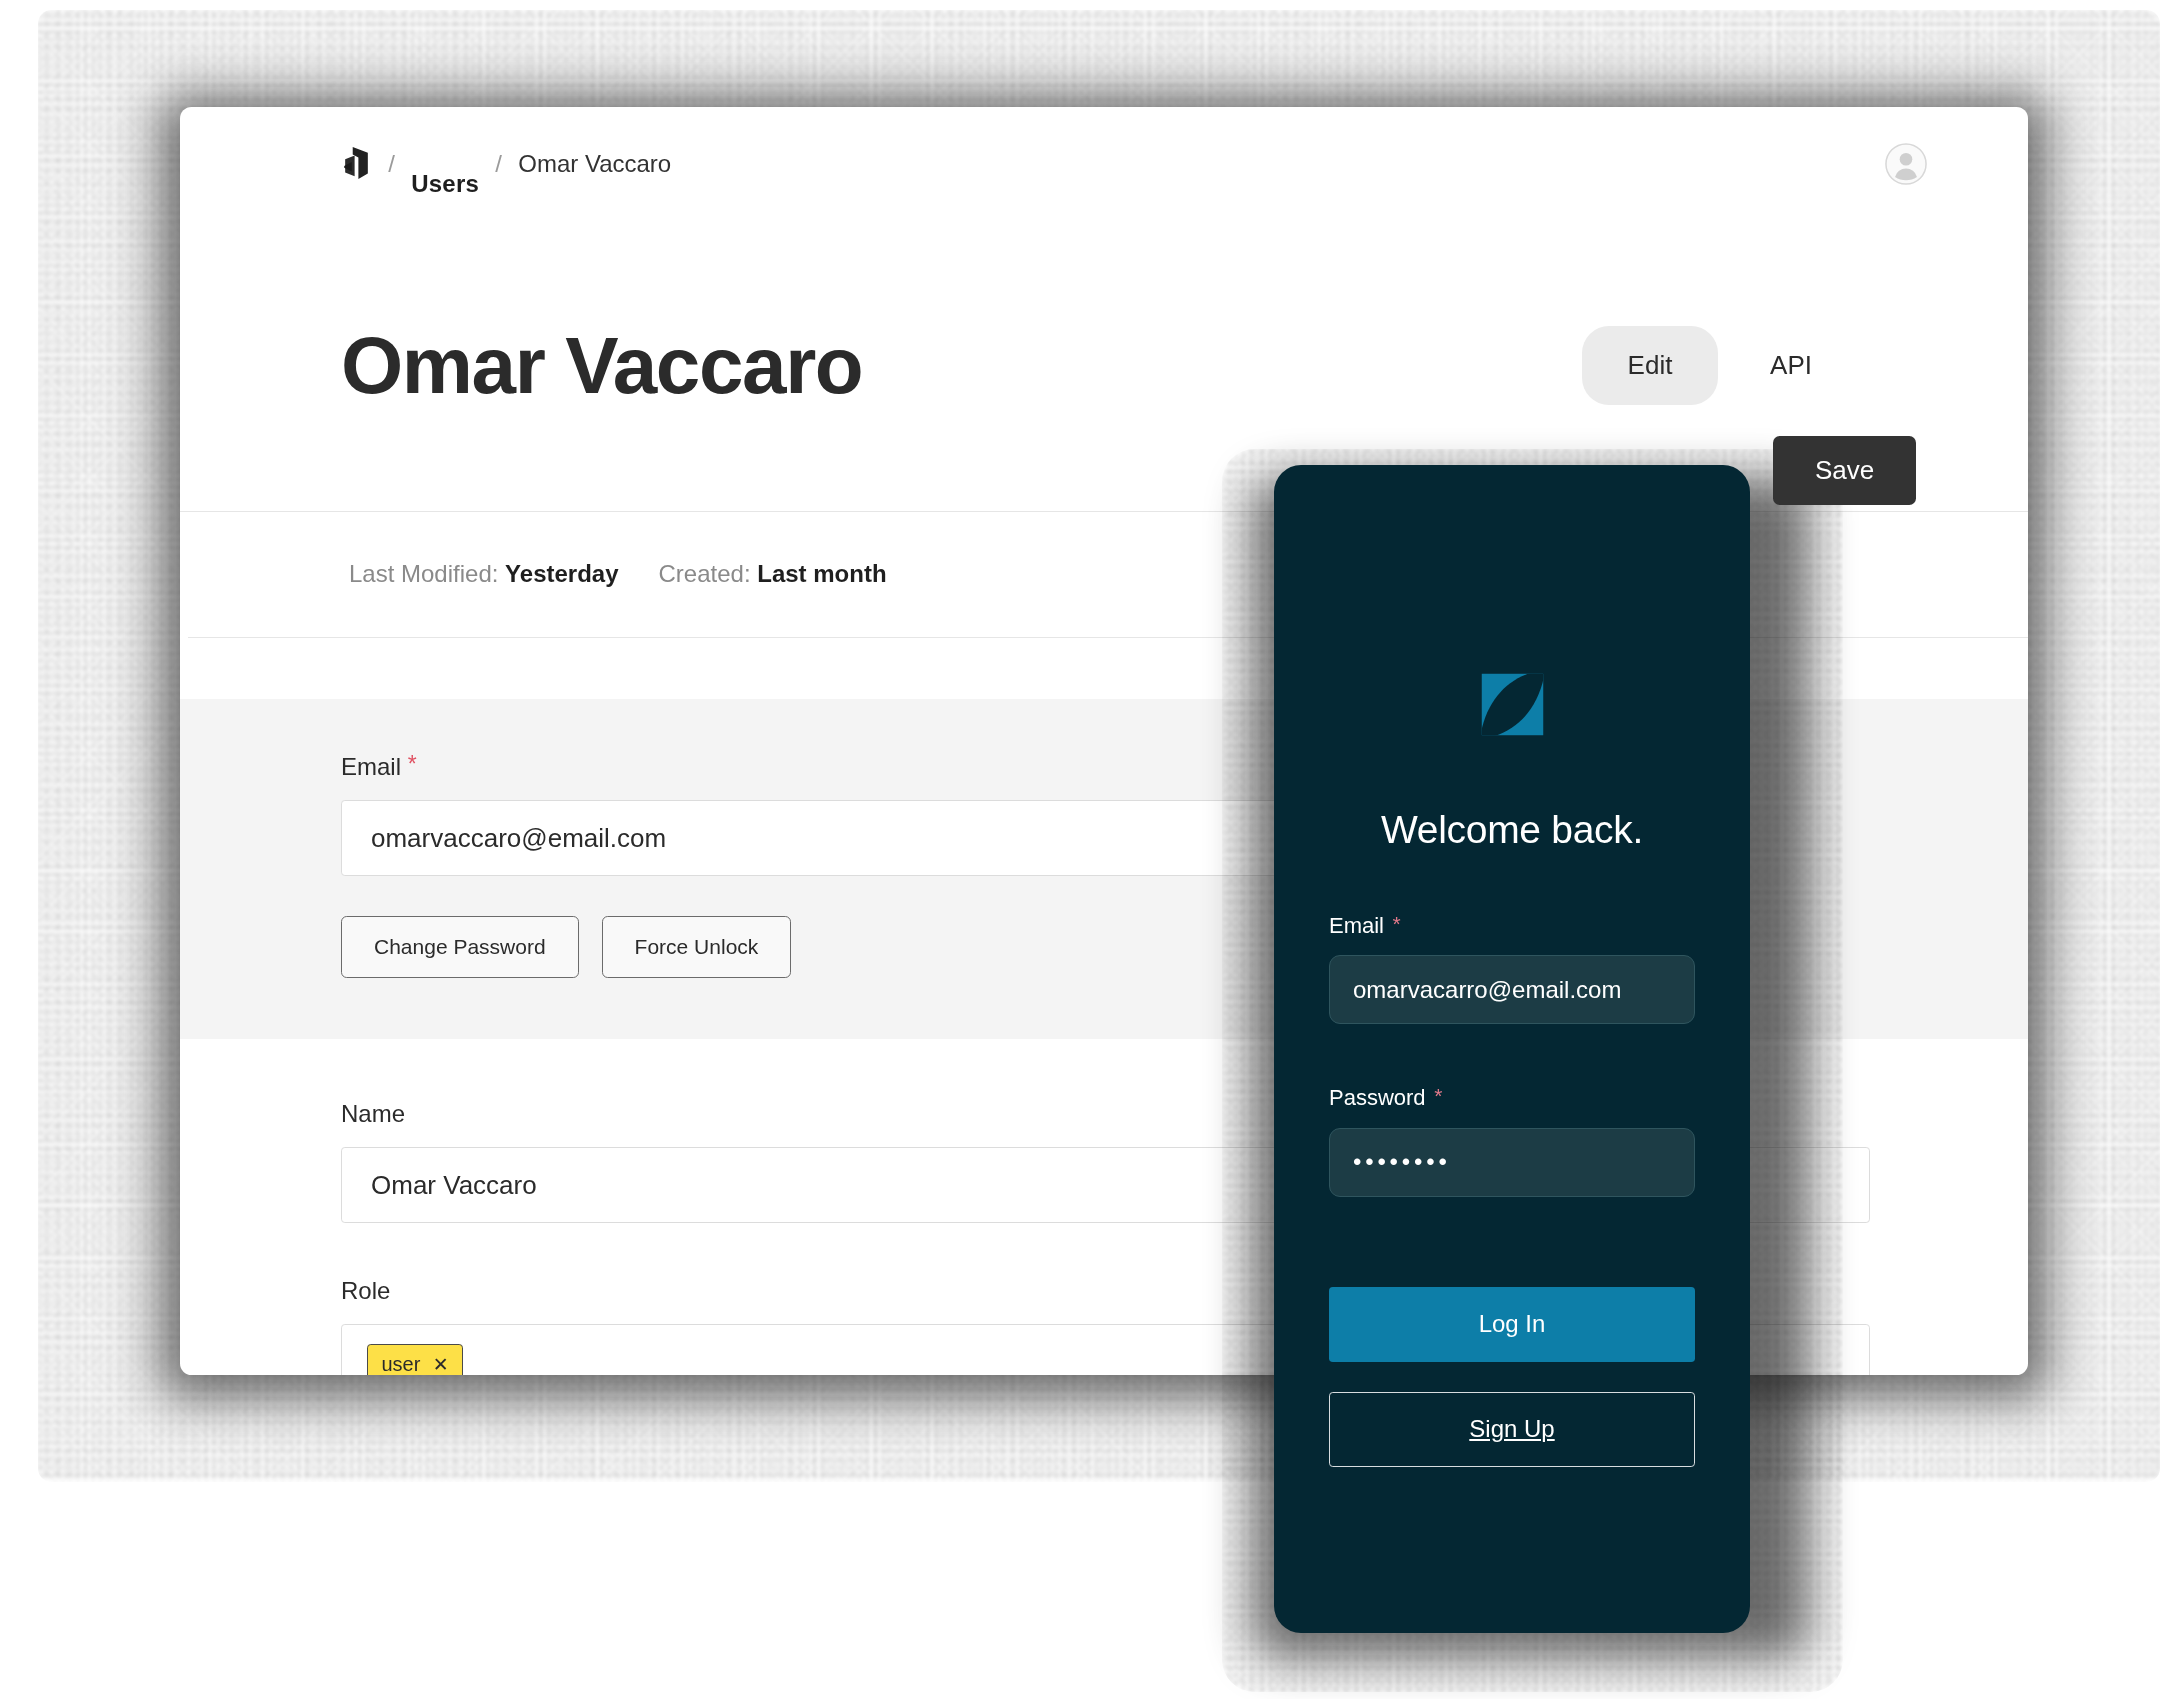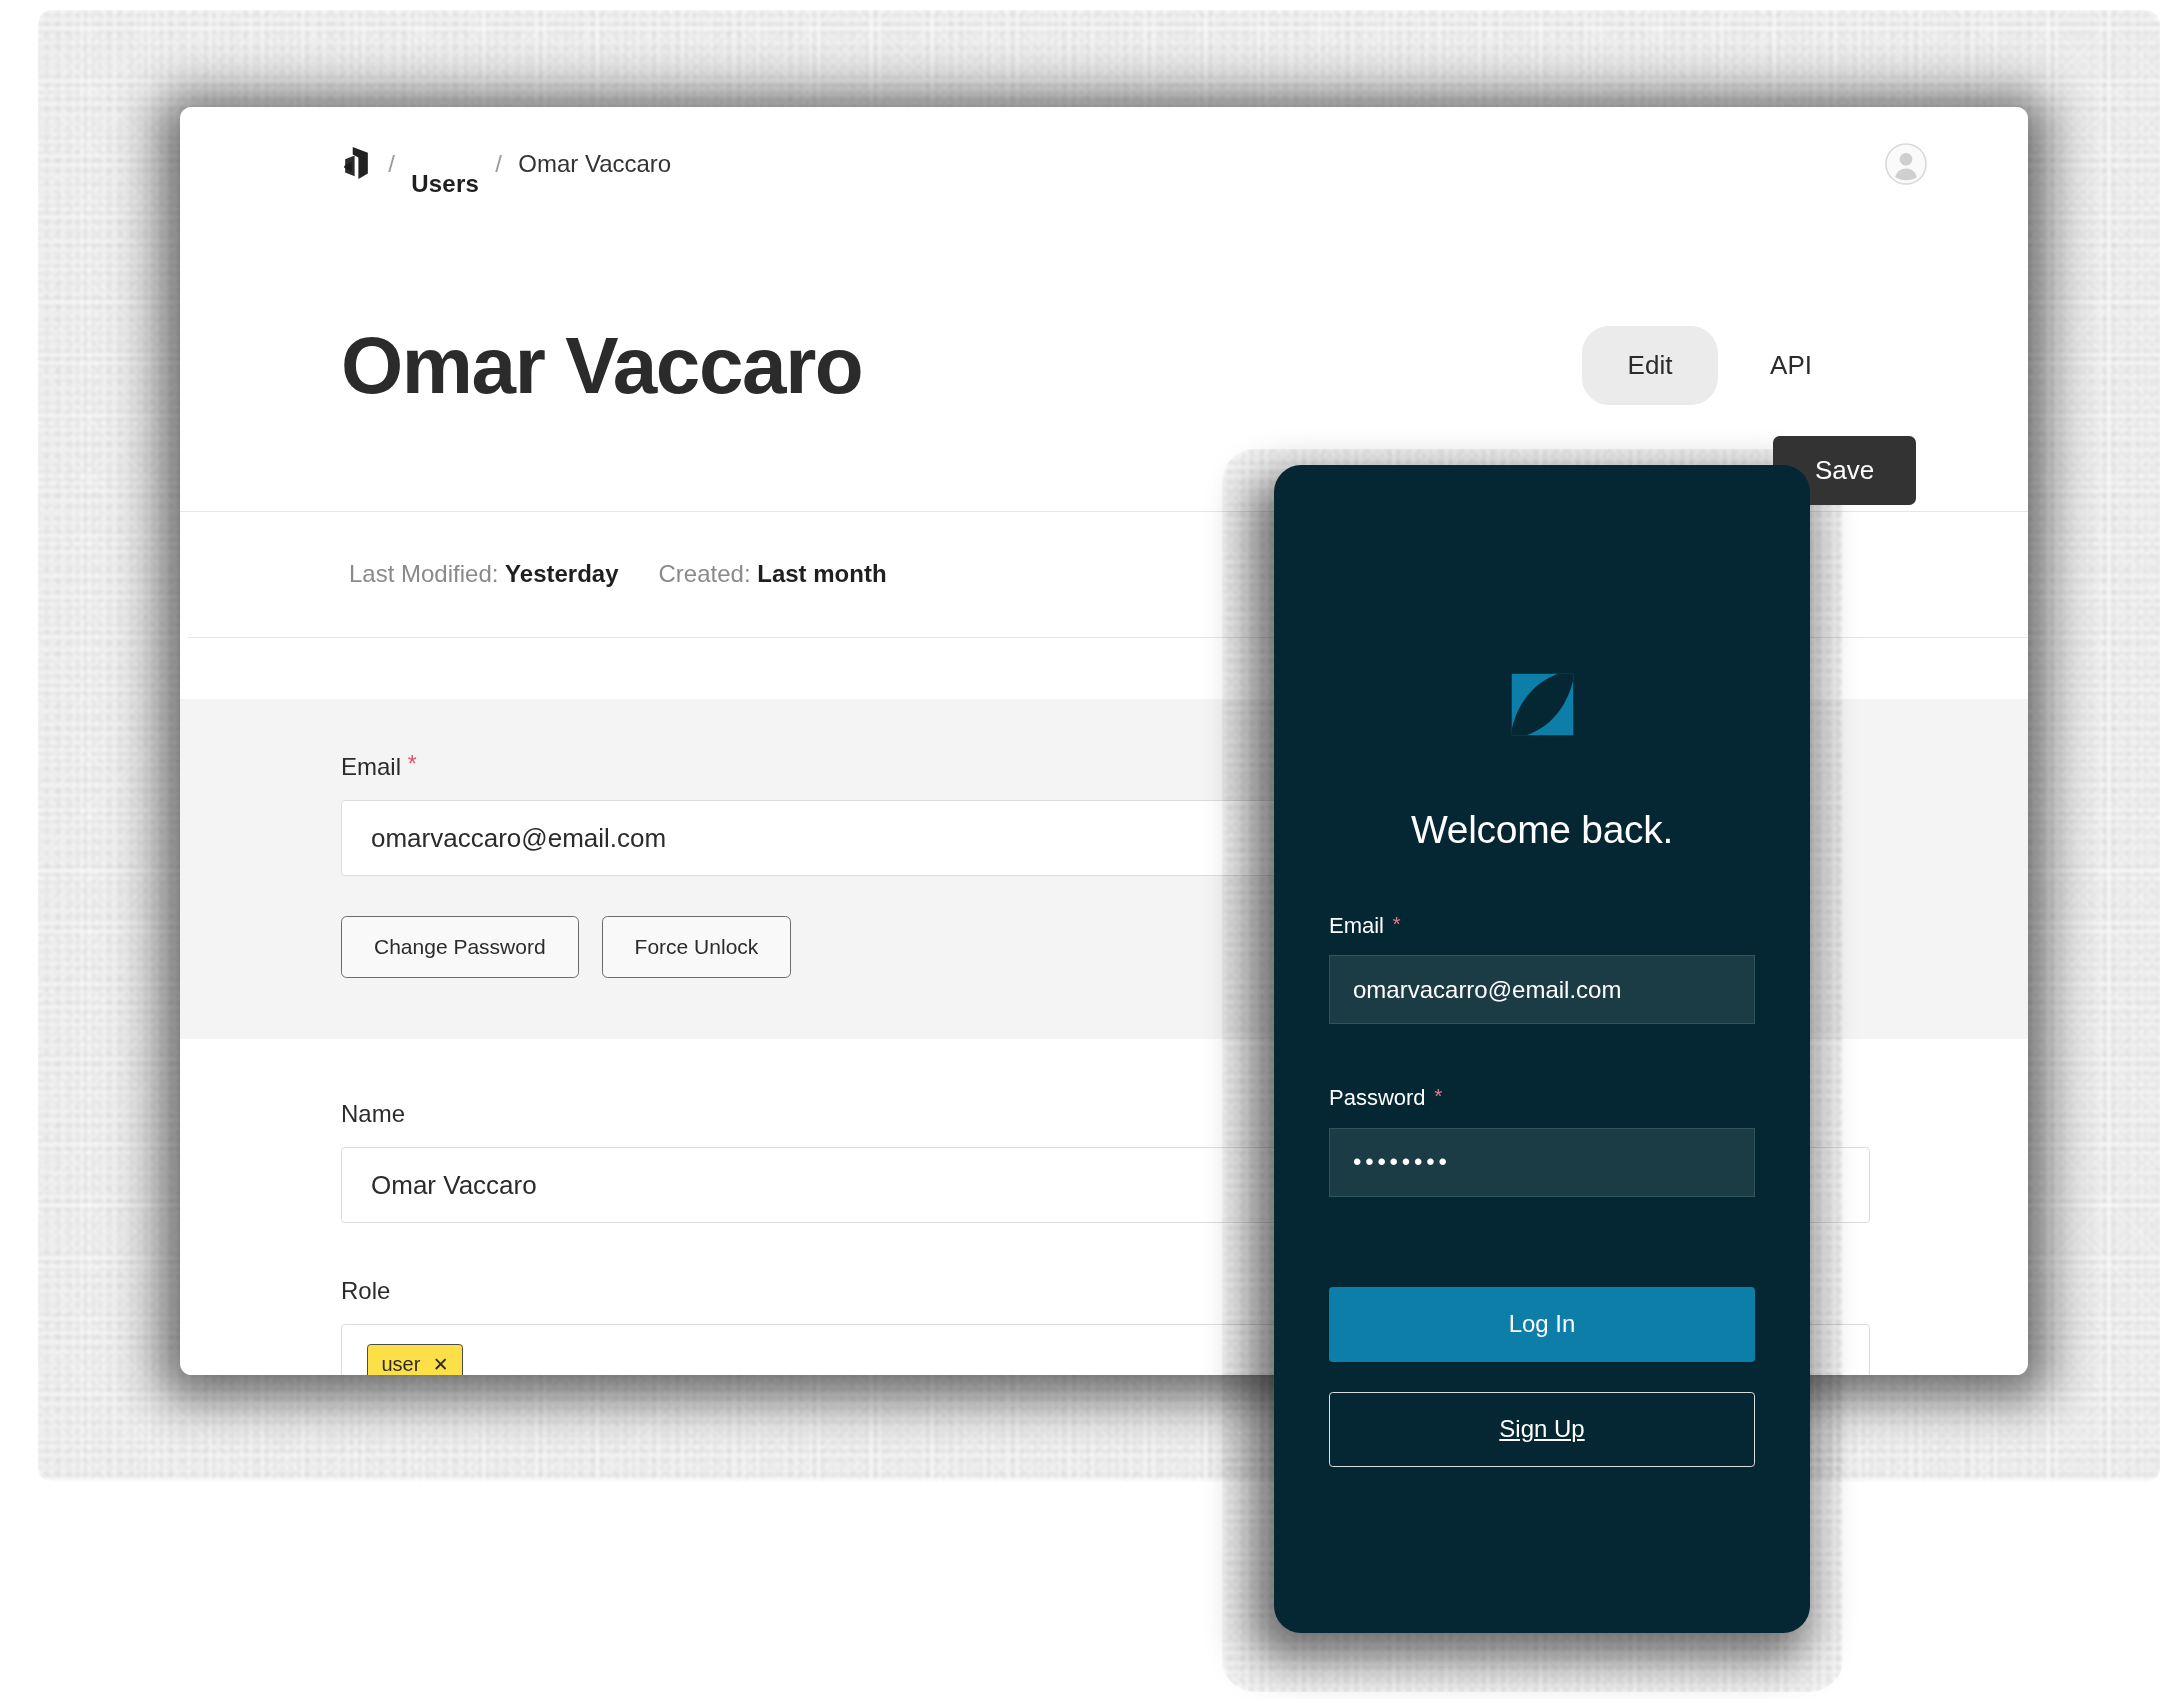--- a/index.html
+++ b/index.html
@@ -259,21 +259,21 @@
     background-size: 6.7px 6.7px, 8.6px 8.6px, 10.5px 10.5px;
     -webkit-mask-image: radial-gradient(ellipse 47% 47% at 50% 52%, transparent 62%, #000 80%);
     mask-image: radial-gradient(ellipse 47% 47% at 50% 52%, transparent 62%, #000 80%);
     filter: blur(1.9px);
   }
 
   #mobile-panel {
     position: absolute;
     left: 1274px;
     top: 465px;
-    width: 536px;
+    width: 476px;
     height: 1168px;
     background: #042733;
     border-radius: 27px;
     overflow: hidden;
     padding: 0 55px;
     z-index: 5;
   }
   .mobile-logo-wrap {
     display: flex;
     justify-content: center;
@@ -292,21 +292,21 @@
     margin-top: 61px;
     margin-bottom: 16.3px;
     display: flex;
     align-items: flex-start;
     gap: 8.6px;
   }
   .m-req { color: #e2798a; font-size: 21px; line-height: 1; }
   .m-input {
     background: #1c3c45;
     border: 1px solid #2f555e;
-    border-radius: 0;
+    border-radius: 11px;
     height: 69px;
     display: flex;
     align-items: center;
     padding: 0 23px;
     color: #ffffff;
     font-size: 24px;
   }
   .m-dots { letter-spacing: 3.8px; font-size: 24px; }
   .m-login {
     margin-top: 90px;

